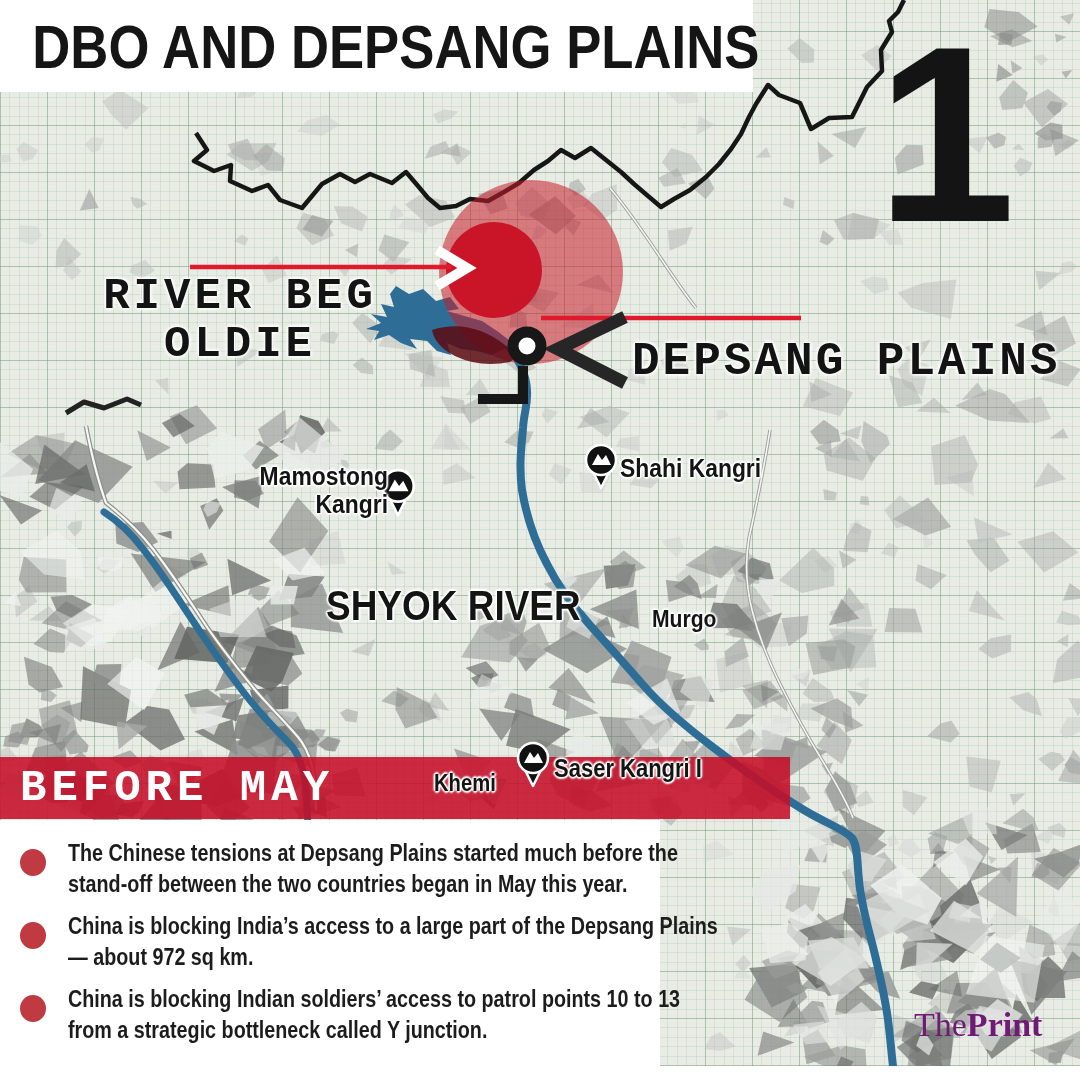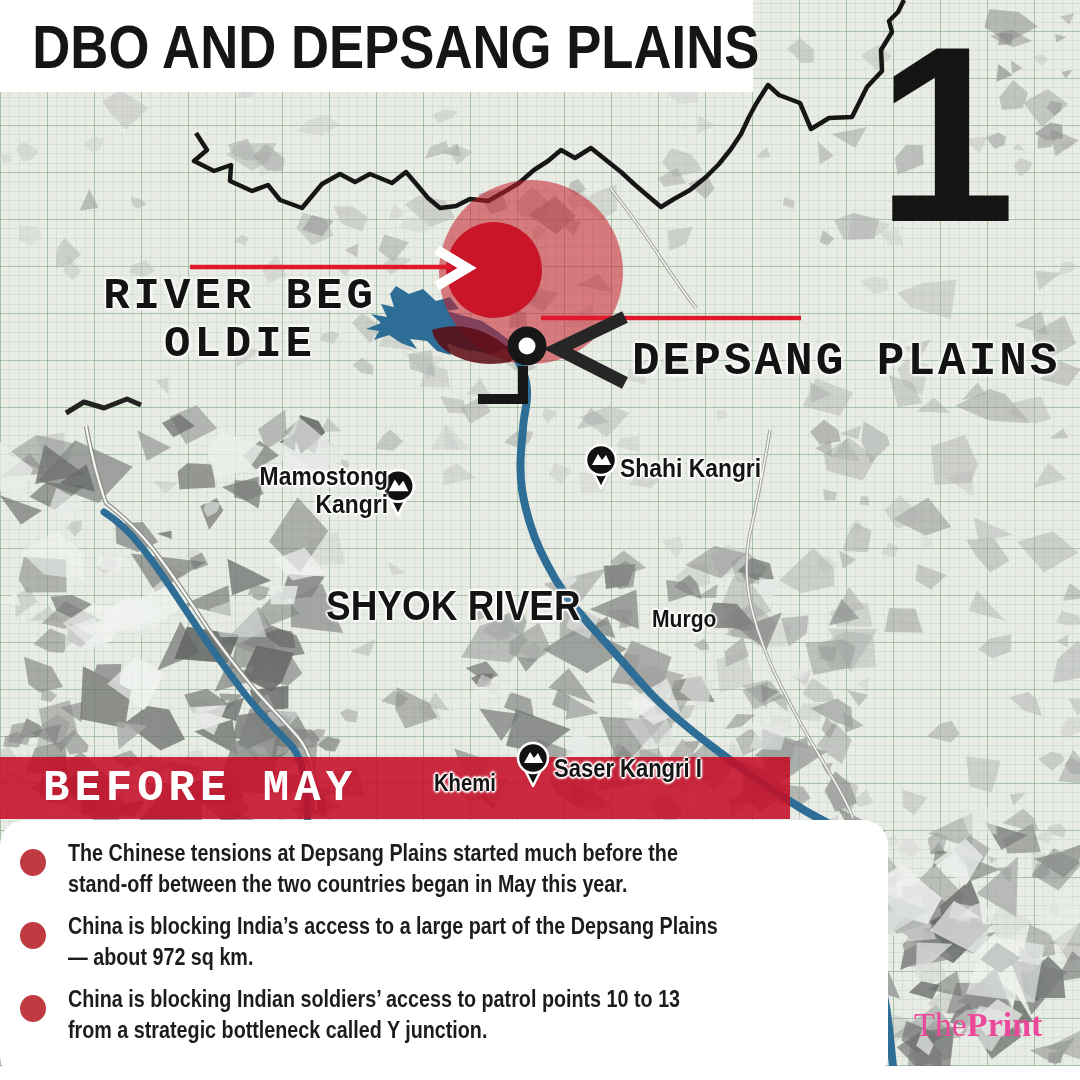--- a/index.html
+++ b/index.html
@@ -55,38 +55,38 @@
              text-shadow:0 0 3px rgba(255,255,255,.9);}
   #shyok{left:326px;top:582px;font-size:42px;}
   #murgo{left:652px;top:605px;font-size:24px;}
   #khemi{left:434px;top:770px;font-size:23px;}
   #saser{left:554px;top:754px;font-size:25px;}
   #shahi{left:620px;top:453px;font-size:26px;}
   #mamostong{left:180px;top:462px;width:208px;font-size:26px;line-height:28px;text-align:right;
              transform-origin:right center;}
   #slide-number{left:856px;top:10px;width:180px;font-size:250px;line-height:1;font-weight:700;
                 color:#141414;text-align:center;}
-  #logo{left:914px;top:1006px;font-family:"Liberation Serif",serif;font-size:34px;color:#ec4899;}
+  #logo{left:914px;top:1006px;font-family:"Liberation Serif",serif;font-size:34px;color:#701a75;}
   #logo .bold{font-weight:700;}
 
   
   #banner{position:absolute;left:0;top:757px;width:790px;height:62px;z-index:2;
           background:var(--banner-red);display:flex;align-items:center;}
   #banner-label{font-family:"Liberation Mono","DejaVu Sans Mono",monospace;font-weight:700;
-                font-size:44px;letter-spacing:5px;color:#fff;padding-left:43px;}
+                font-size:44px;letter-spacing:5px;color:#fff;padding-left:20px;}
 
   
   #title-box{position:absolute;left:0;top:0;width:753px;height:92px;background:#fff;z-index:6;
              display:flex;align-items:center;}
   #title{font-size:62px;font-weight:700;color:#151515;padding-left:38px;white-space:nowrap;
          transform:scaleX(.85);transform-origin:left center;}
 
   
   #bottom-strip{position:absolute;left:0;top:1066px;width:1080px;height:14px;background:#fff;z-index:4;}
-  #bullets-panel{position:absolute;left:0;top:820px;width:888px;height:260px;background:#fff;z-index:6;border-radius:25px;}
+  #bullets-panel{position:absolute;left:0;top:820px;width:660px;height:260px;background:#fff;z-index:6;}
   .bullet-dot{position:absolute;left:20px;width:26px;height:27px;border-radius:50%;
               background:var(--bullet-red);}
   .bullet-text{position:absolute;left:68px;width:860px;font-size:23.5px;line-height:31px;
                font-weight:700;color:#1c1c1c;transform:scaleX(.84);transform-origin:left top;}
 </style>
 </head>
 <body>
 
 <div id="stage">
 

